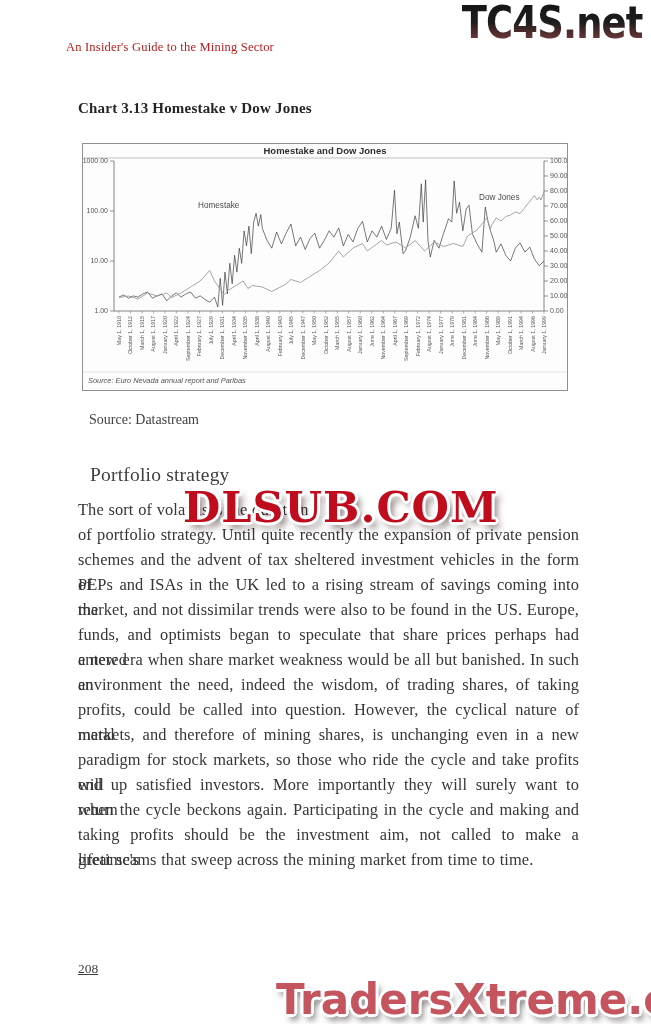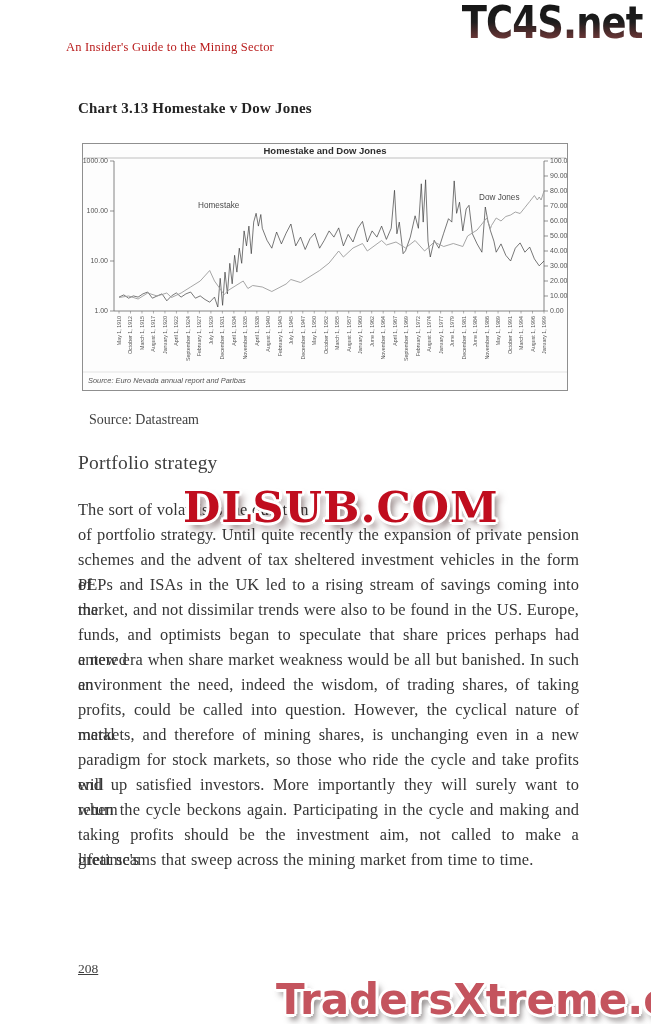--- a/index.html
+++ b/index.html
@@ -27,21 +27,21 @@
   }
   .chart-box{
     position:absolute;left:82px;top:143px;margin:0;
     width:486px;height:248px;border:1px solid #8f8f8f;background:#fdfdfd;box-sizing:border-box;
   }
   .chart-box svg{width:100%;height:100%;display:block;}
   .source-note{
     position:absolute;left:78px;top:412px;font-size:14px;color:#3f3f3f;margin-left:11px;
   }
   .section-heading{
-    position:absolute;left:78px;top:452px;margin:0;
+    position:absolute;left:78px;top:452px;margin:12px;
     font-size:19.5px;font-weight:normal;color:#3f3f3f;letter-spacing:.2px;
   }
   .body-para{
     position:absolute;left:78px;top:497px;width:501px;
     font-size:16.4px;color:#363636;
   }
   .pline{
     line-height:25px;height:25px;overflow:visible;
     text-align:justify;text-align-last:justify;
     letter-spacing:.1px;word-spacing:.5px;

